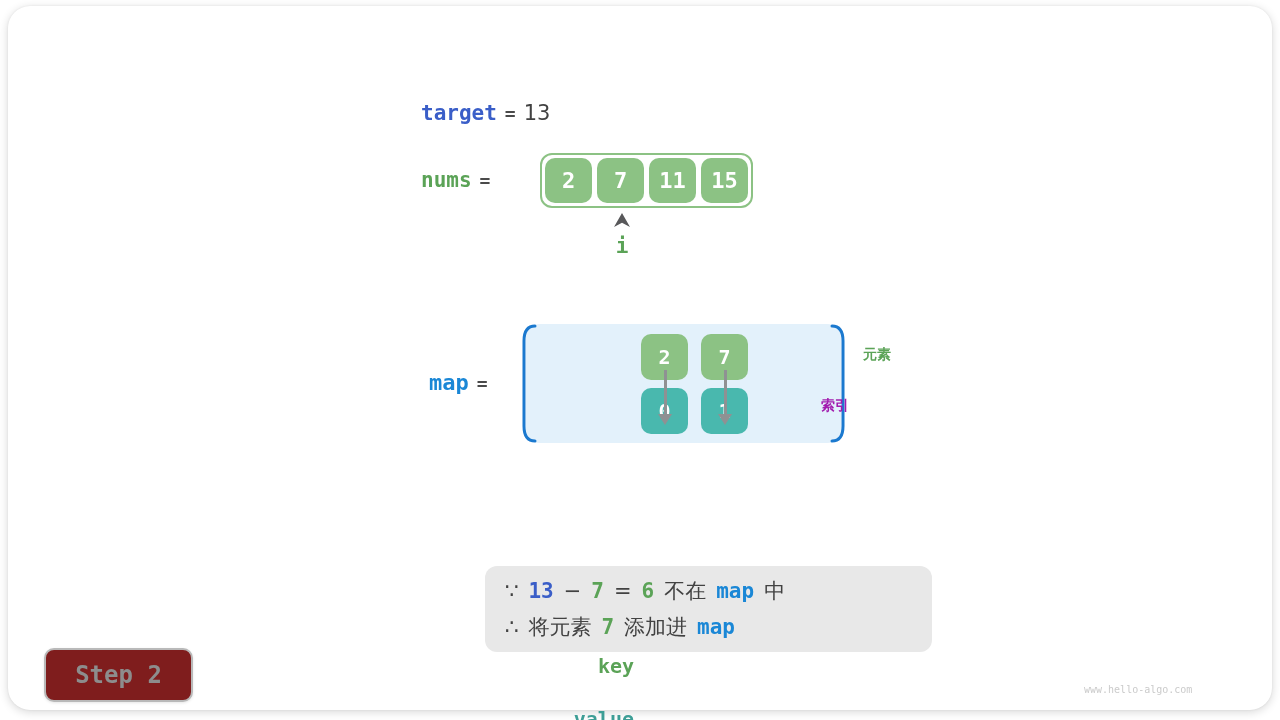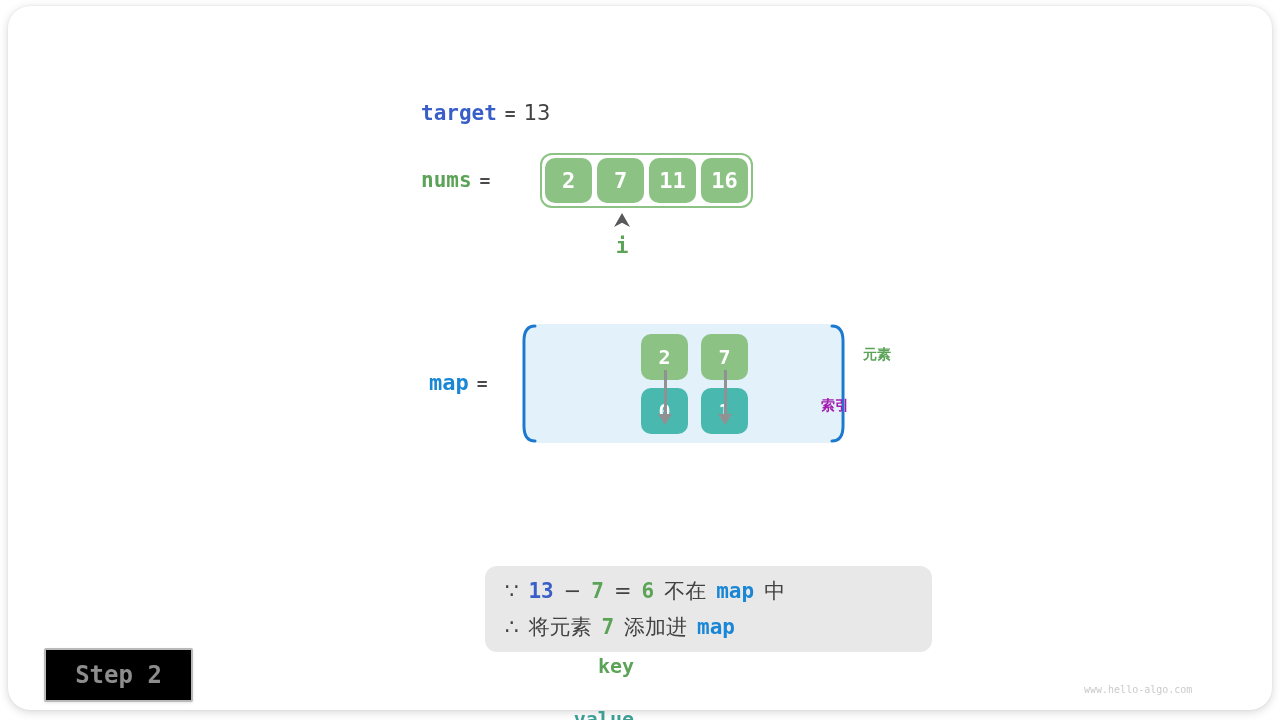--- a/index.html
+++ b/index.html
@@ -96,21 +96,21 @@
   .tok{margin-right:10px;}
   .tok:last-child{margin-right:0;}
   .tok-dark{color:#424242;}
   .tok-blue{color:#3a5ec8;font-weight:700;font-family:"DejaVu Sans Mono","Liberation Mono",monospace;}
   .tok-green{color:#5ba357;font-weight:700;font-family:"DejaVu Sans Mono","Liberation Mono",monospace;}
   .tok-bright{color:#1a87d6;font-weight:700;font-family:"DejaVu Sans Mono","Liberation Mono",monospace;}
 
   
   .step-badge{
     position:absolute;left:36px;top:642px;width:145px;height:50px;
-    border:2px solid #b9b9b9;border-radius:2px;background:#000000;
+    border:2px solid #b9b9b9;border-radius:10px;background:#7f1d1d;
     box-shadow:0 1px 3px rgba(0,0,0,0.10);
     display:flex;align-items:center;justify-content:center;
     font-family:"DejaVu Sans Mono","Liberation Mono",monospace;
     font-weight:700;font-size:24px;color:#8d8d8d;
   }
   .watermark{
     position:absolute;left:1076px;top:678px;
     font-family:"DejaVu Sans Mono","Liberation Mono",monospace;
     font-size:10px;color:#cbcbcb;white-space:nowrap;
   }
@@ -124,21 +124,21 @@
     <span class="kw-royal">target</span><span class="eq">=</span><span class="plain">13</span>
   </div>
 
   <div class="nums-label">
     <span class="kw-green">nums</span><span class="eq">=</span>
   </div>
   <div class="nums-array">
       <div class="num-cell">2</div>
       <div class="num-cell">7</div>
       <div class="num-cell">11</div>
-      <div class="num-cell">16</div>
+      <div class="num-cell">15</div>
     </div>
 
   <div class="pointer-arrow"></div>
   <div class="pointer-label kw-green">i</div>
 
   <div class="map-label">
     <span class="kw-bright">map</span><span class="eq">=</span>
   </div>
 
   <div class="map-box">

